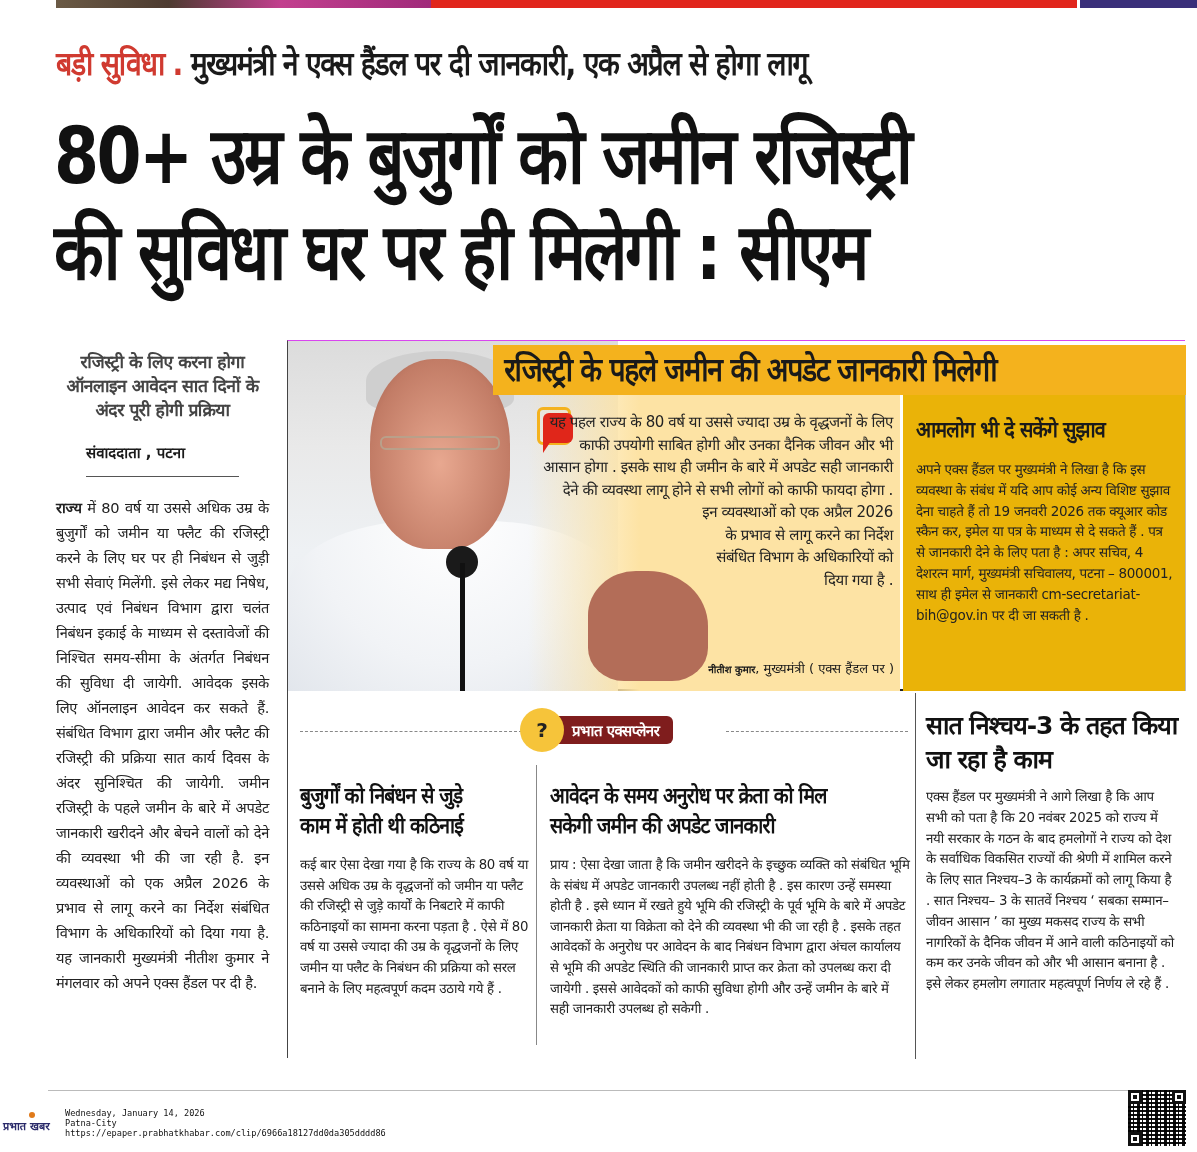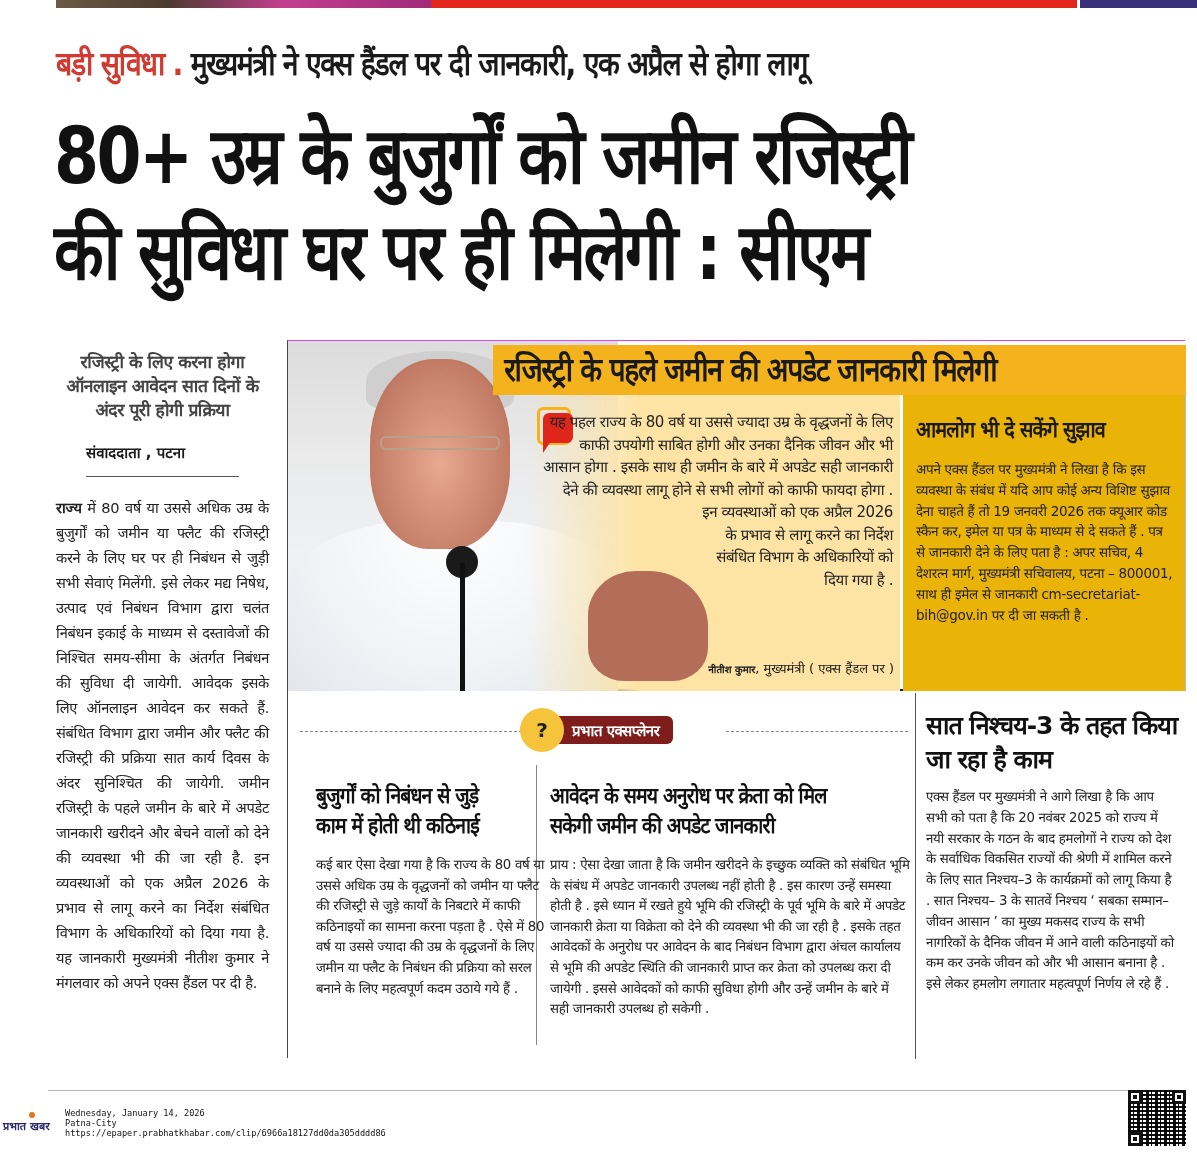--- a/index.html
+++ b/index.html
@@ -61,21 +61,21 @@
   .explainer { position: absolute; left: 0; top: 352px; width: 898px; height: 366px; }
   .exp-left { position: absolute; left: 0; top: 0; width: 628px; height: 366px; border-right: 1.5px solid #555; }
   .dash-line { position: absolute; top: 38px; height: 0; border-top: 1.5px dashed #888; }
   .exp-badge { position: absolute; left: 232px; top: 18px; height: 38px; display: flex; align-items: center; }
   .exp-icon { width: 44px; height: 44px; border-radius: 50%; background: #f6c43a; display: flex; align-items: center; justify-content: center; font-size: 20px; font-weight: bold; color: #222; position: relative; z-index: 2; }
   .exp-label { background: #7f1d1d; color: #fff; font-size: 15px; font-weight: bold; padding: 4px 14px 4px 16px; margin-left: -8px; border-radius: 0 6px 6px 0; white-space: nowrap; letter-spacing: -0.5px; }
   .col-divider { position: absolute; left: 248px; top: 72px; width: 1px; height: 280px; background: #888; }
   .exp-col { position: absolute; }
   .exp-col h4 { font-size: 22px; font-weight: bold; line-height: 30px; color: #111; letter-spacing: -1px; white-space: nowrap; transform: scaleX(0.88); transform-origin: left; }
   .exp-col p { font-size: 13.3px; line-height: 20.6px; color: #222; letter-spacing: -0.3px; }
-  .col1 { left: 28px; top: 88px; width: 230px; }
+  .col1 { left: 12px; top: 88px; width: 230px; }
   .col2 { left: 262px; top: 88px; width: 360px; }
   .col1 p, .col2 p { margin-top: 14px; }
 
   .exp-right { position: absolute; left: 628px; top: 0; width: 270px; height: 366px; padding: 16px 8px 0 10px; }
   .exp-right h4 { font-size: 25px; font-weight: bold; line-height: 34px; text-align: left; color: #111; letter-spacing: -1px; }
   .exp-right p { margin-top: 10px; font-size: 13.3px; line-height: 20.8px; color: #222; letter-spacing: -0.3px; }
 
   
   .footer-rule { position: absolute; left: 48px; top: 1090px; width: 1100px; height: 1px; background: #bbb; }
   .footer-logo { position: absolute; left: 3px; top: 1118px; font-size: 11px; font-weight: bold; color: #2a2a6a; white-space: nowrap; }

